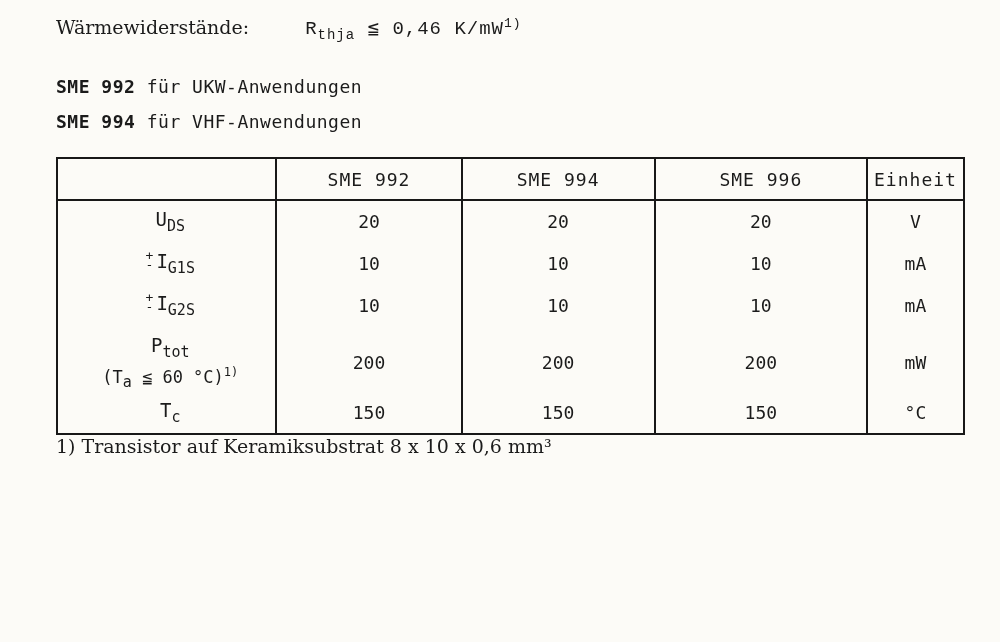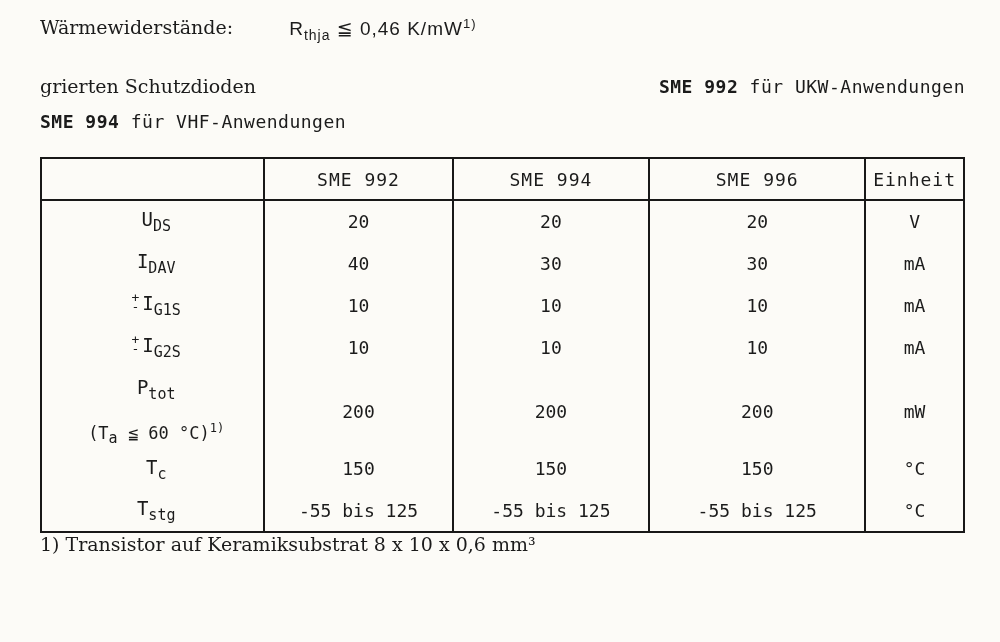--- a/index.html
+++ b/index.html
@@ -5,31 +5,31 @@
   * { box-sizing: border-box; }
   html, body { margin: 0; padding: 0; }
   body {
     width: 1000px;
     height: 642px;
     background: #fcfbf7;
     color: #1b1b1b;
     font-family: "DejaVu Serif", serif;
     overflow: hidden;
   }
-  .page { padding: 16px 35px 0 40px; }
+  .page { padding: 16px 35px 0 56px; }
 
   
   .thermal-line {
     display: flex;
     align-items: flex-start;
     font-size: 19px;
   }
   .thermal-expr {
     margin-left: 56px;
-    font-family: Liberation Sans, sans-serif;
+    font-family: Liberation Mono, monospace;
     letter-spacing: 1px;
   }
   sub.sb { font-size: 14px; }
   sup.sp { font-size: 13px; }
 
   
   .intro { margin-top: 26px; font-size: 19px; line-height: 35px; }
   .intro-line1 { text-align: justify; text-align-last: justify; }
   .flex-row { display: flex; justify-content: space-between; align-items: baseline; }
   .flex-row.right-only { }
@@ -74,21 +74,21 @@
     text-align: center;
     vertical-align: middle;
   }
   td.param {
     text-align: right;
     padding-left: 8px;
     font-size: 19px;
   }
   td.param sub { font-size: 15px; }
   tr.row-tall td { height: 84px; vertical-align: top; padding-top: 8px; }
-  .pnote { font-size: 17px; margin-top: 18px; white-space: nowrap; }
+  .pnote { font-size: 17px; margin-top: 4px; white-space: nowrap; }
   .pnote sub { font-size: 13px; }
   .pnote sup { font-size: 12px; }
   .pm {
     display: inline-flex;
     flex-direction: column;
     font-size: 13px;
     line-height: 9px;
     vertical-align: middle;
     margin-right: 3px;
     position: relative;
@@ -103,21 +103,20 @@
 
 <div class="page">
 
   <div class="thermal-line">
     <span>Wärmewiderstände:</span>
     <span class="thermal-expr"><span>R</span><sub class="sb">thja</sub> <span>≦ 0,46 K/mW</span><sup class="sp">1)</sup></span>
   </div>
 
   <div class="intro">
     <div class="flex-row">
-      <span>grierten Schutzdioden</span>
       <span class="variant"><span class="vname">SME 992</span> <span>für UKW-Anwendungen</span></span>
     </div>
     <div class="flex-row right-only">
       <span class="variant"><span class="vname">SME 994</span> <span>für VHF-Anwendungen</span></span>
     </div>
     <div class="flex-row limits-line">
     </div>
   </div>
 
   <table class="limits">
@@ -137,27 +136,20 @@
         <th>Einheit</th>
       </tr>
     </thead>
     <tbody>
       <tr>
         <td class="param"><span>U</span><sub>DS</sub></td>
         <td>20</td>
         <td>20</td>
         <td>20</td>
         <td>V</td>
-      </tr>
-      <tr>
-        <td class="param"><span>I</span><sub>DAV</sub></td>
-        <td>40</td>
-        <td>30</td>
-        <td>30</td>
-        <td>mA</td>
       </tr>
       <tr>
         <td class="param"><span class="pm">
               <span>+</span>
               <span>-</span>
             </span><span>I</span><sub>G1S</sub></td>
         <td>10</td>
         <td>10</td>
         <td>10</td>
         <td>mA</td>
@@ -182,25 +174,18 @@
         <td>200</td>
         <td>mW</td>
       </tr>
       <tr>
         <td class="param"><span>T</span><sub>c</sub></td>
         <td>150</td>
         <td>150</td>
         <td>150</td>
         <td>°C</td>
       </tr>
-      <tr>
-        <td class="param"><span>T</span><sub>stg</sub></td>
-        <td>-55 bis 125</td>
-        <td>-55 bis 125</td>
-        <td>-55 bis 125</td>
-        <td>°C</td>
-      </tr>
     </tbody>
   </table>
 
   <div class="footnote">1) Transistor auf Keramiksubstrat 8 x 10 x 0,6 mm³</div>
 
 </div>
 
 </body></html>

